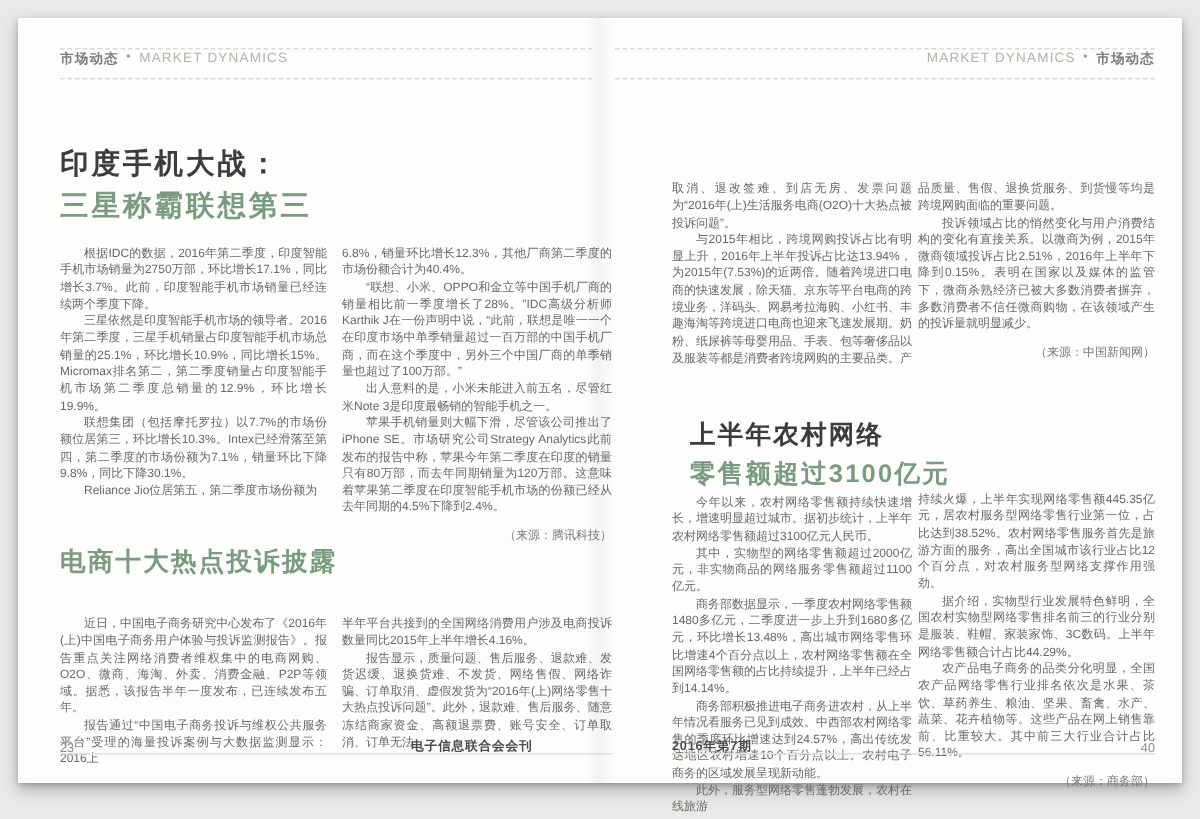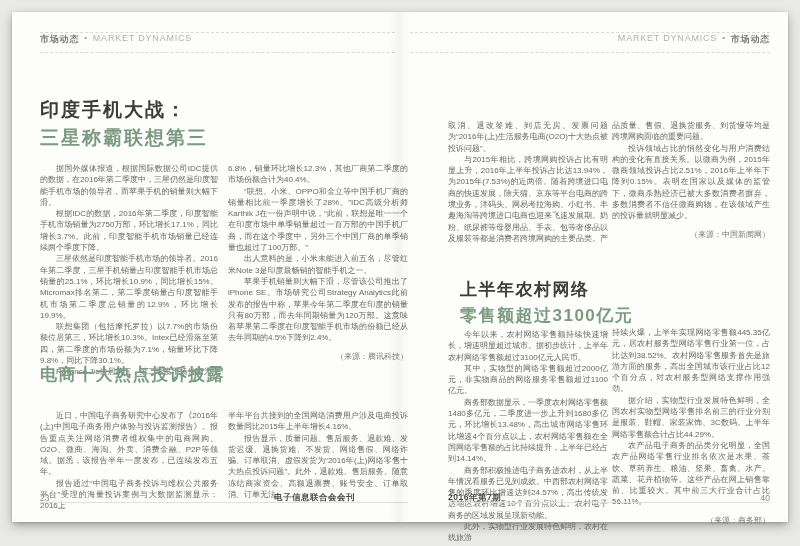--- a/index.html
+++ b/index.html
@@ -70,21 +70,20 @@
       <span class="sep">•</span>
       <span class="zh">市场动态</span>
     </div>
 
     <h1 class="title t-india" style="margin:0;">
       <span class="tl">印度手机大战：</span>
       <span class="tl green">三星称霸联想第三</span>
     </h1>
 
     <div class="col" style="left:28px;top:151px;width:178px;">
-        <p class="indent">据国外媒体报道，根据国际数据公司IDC提供的数据，在2016年第二季度中，三星仍然是印度智能手机市场的领导者，而苹果手机的销量则大幅下滑。</p>
         <p class="indent">根据IDC的数据，2016年第二季度，印度智能手机市场销量为2750万部，环比增长17.1%，同比增长3.7%。此前，印度智能手机市场销量已经连续两个季度下降。</p>
         <p class="indent">三星依然是印度智能手机市场的领导者。2016年第二季度，三星手机销量占印度智能手机市场总销量的25.1%，环比增长10.9%，同比增长15%。Micromax排名第二，第二季度销量占印度智能手机市场第二季度总销量的12.9%，环比增长19.9%。</p>
         <p class="indent">联想集团（包括摩托罗拉）以7.7%的市场份额位居第三，环比增长10.3%。Intex已经滑落至第四，第二季度的市场份额为7.1%，销量环比下降9.8%，同比下降30.1%。</p>
         <p class="indent">Reliance Jio位居第五，第二季度市场份额为</p>
       </div>
 
     <div class="col" style="left:216px;top:151px;width:180px;">
       <div>
           <p class="">6.8%，销量环比增长12.3%，其他厂商第二季度的市场份额合计为40.4%。</p>
           <p class="indent">“联想、小米、OPPO和金立等中国手机厂商的销量相比前一季度增长了28%。”IDC高级分析师Karthik J在一份声明中说，“此前，联想是唯一一个在印度市场中单季销量超过一百万部的中国手机厂商，而在这个季度中，另外三个中国厂商的单季销量也超过了100万部。”</p>
@@ -122,21 +121,21 @@
     <h1 class="title t-rural" style="margin:12px;">
       <span class="tl">上半年农村网络</span>
       <span class="tl green">零售额超过3100亿元</span>
     </h1>
 
     <div class="col" style="left:436px;top:317px;width:160px;">
         <p class="indent">今年以来，农村网络零售额持续快速增长，增速明显超过城市。据初步统计，上半年农村网络零售额超过3100亿元人民币。</p>
         <p class="indent">其中，实物型的网络零售额超过2000亿元，非实物商品的网络服务零售额超过1100亿元。</p>
         <p class="indent">商务部数据显示，一季度农村网络零售额1480多亿元，二季度进一步上升到1680多亿元，环比增长13.48%，高出城市网络零售环比增速4个百分点以上，农村网络零售额在全国网络零售额的占比持续提升，上半年已经占到14.14%。</p>
         <p class="indent">商务部积极推进电子商务进农村，从上半年情况看服务已见到成效。中西部农村网络零售的季度环比增速达到24.57%，高出传统发达地区农村增速10个百分点以上。农村电子商务的区域发展呈现新动能。</p>
-        <p class="indent">此外，实物型行业发展特色鲜明，农村在线旅游</p>
+        <p class="indent">此外，服务型网络零售蓬勃发展，农村在线旅游</p>
       </div>
 
     <div class="col" style="left:600px;top:315px;width:158px;">
       <div>
           <p class="">持续火爆，上半年实现网络零售额445.35亿元，居农村服务型网络零售行业第一位，占比达到38.52%。农村网络零售服务首先是旅游方面的服务，高出全国城市该行业占比12个百分点，对农村服务型网络支撑作用强劲。</p>
           <p class="indent">据介绍，实物型行业发展特色鲜明，全国农村实物型网络零售排名前三的行业分别是服装、鞋帽、家装家饰、3C数码。上半年网络零售额合计占比44.29%。</p>
           <p class="indent">农产品电子商务的品类分化明显，全国农产品网络零售行业排名依次是水果、茶饮、草药养生、粮油、坚果、畜禽、水产、蔬菜、花卉植物等。这些产品在网上销售靠前、比重较大。其中前三大行业合计占比56.11%。</p>
         </div>
       <div class="source">（来源：商务部）</div>
     </div>

